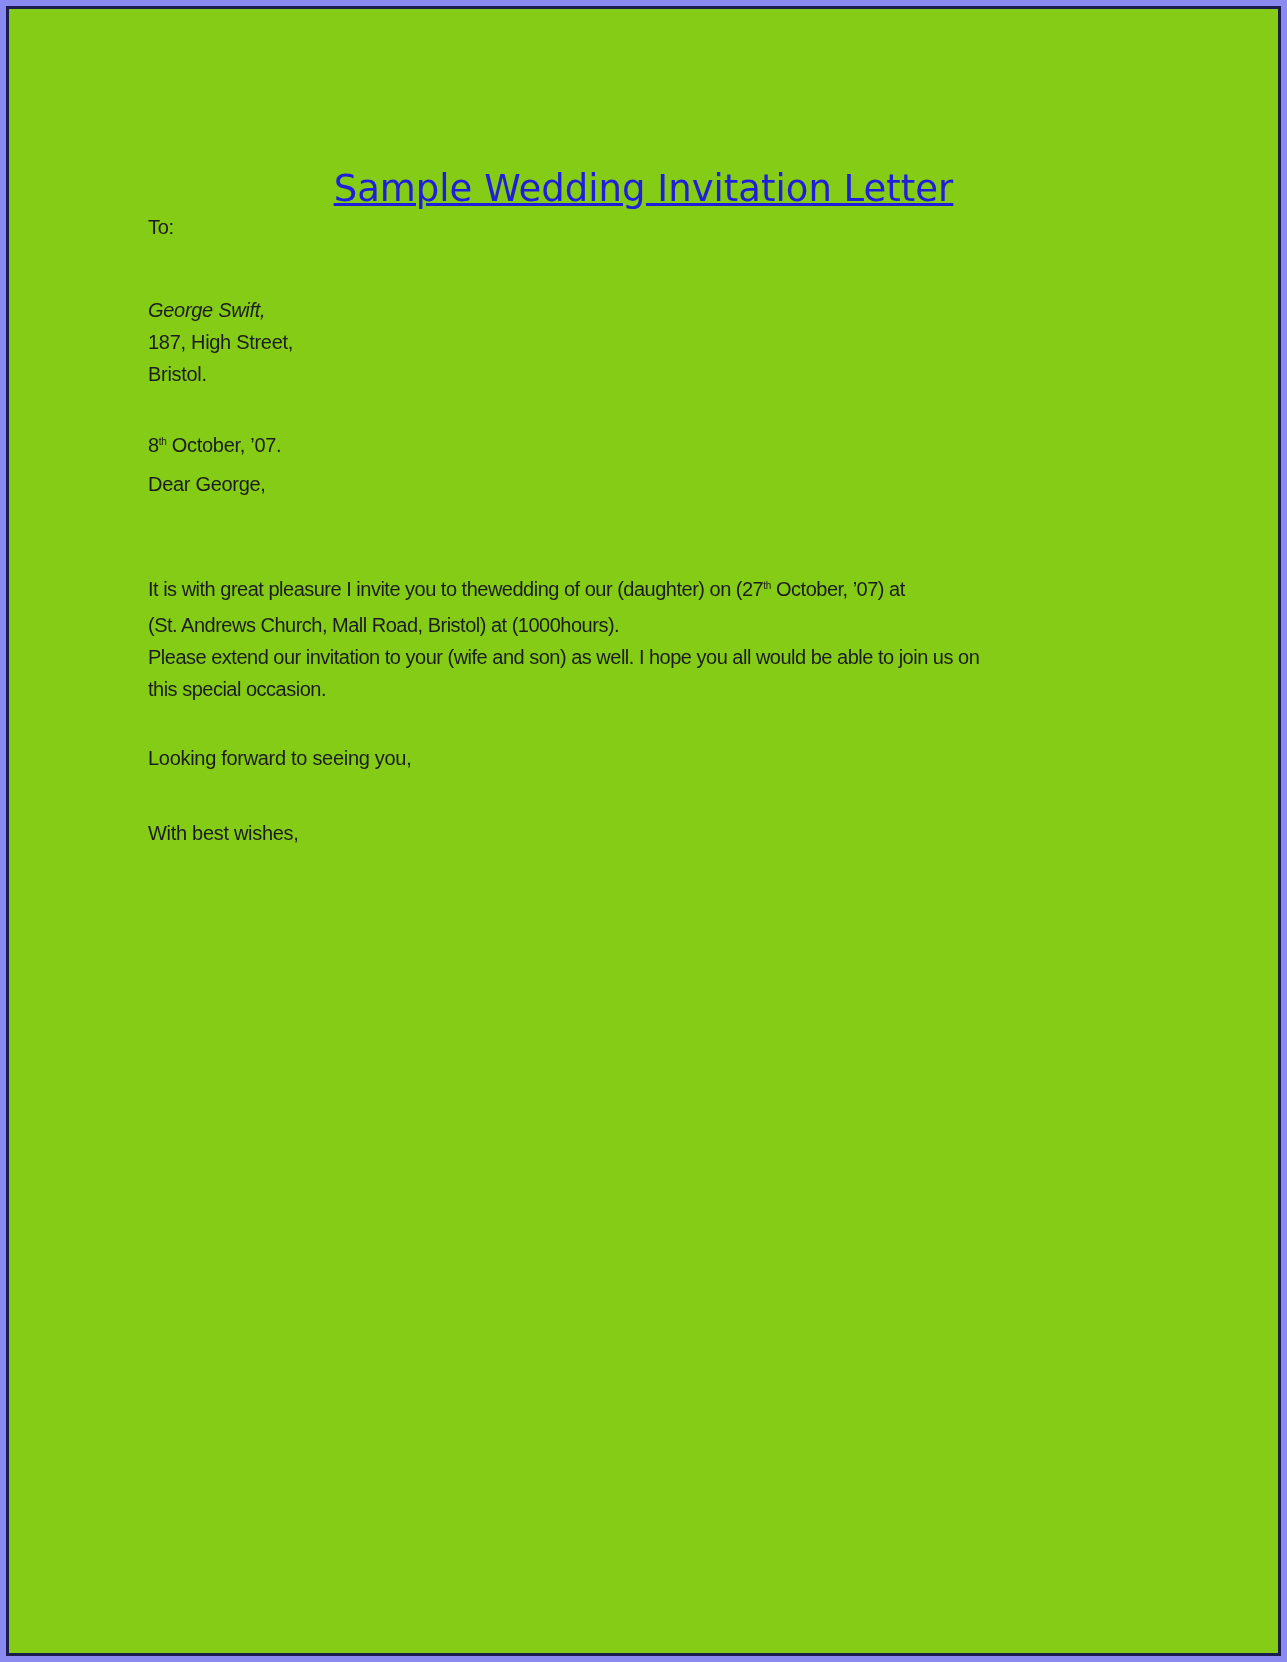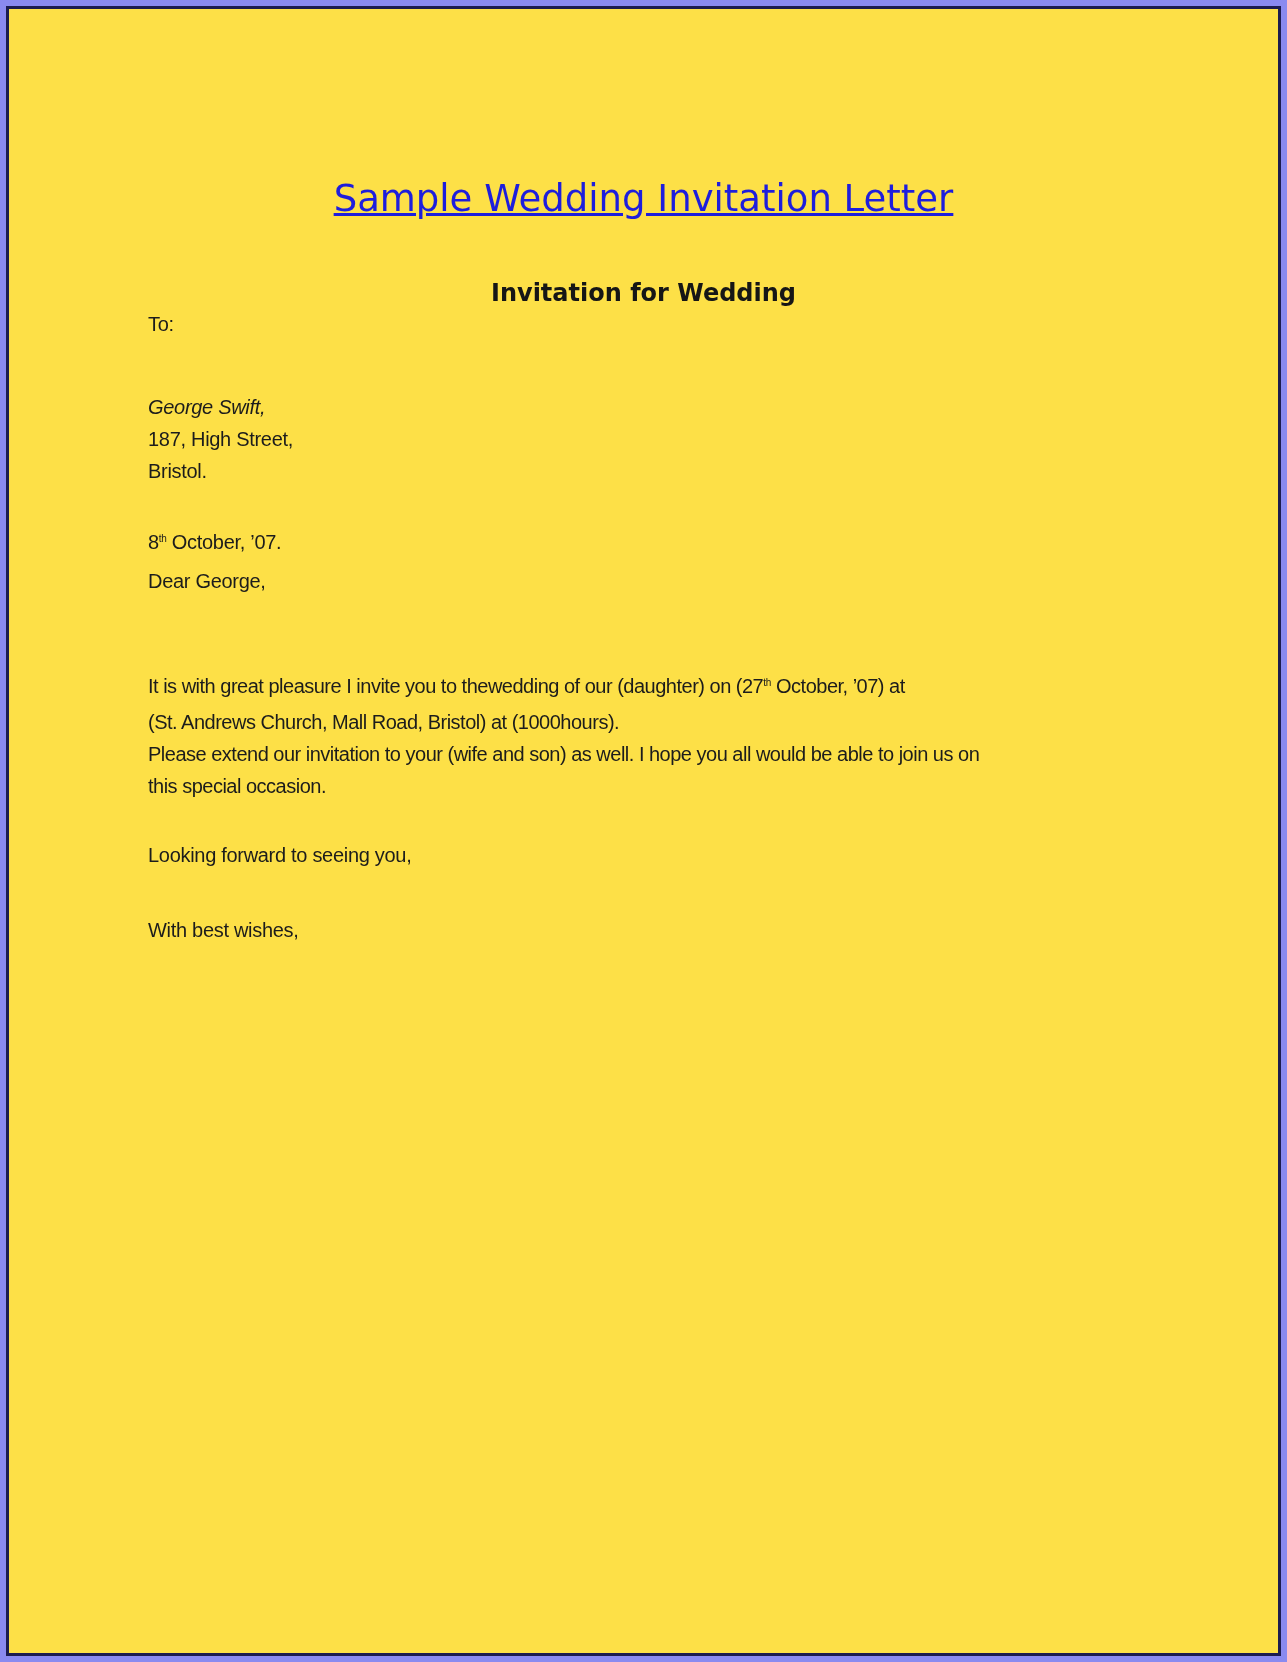--- a/index.html
+++ b/index.html
@@ -7,22 +7,22 @@
     box-sizing:border-box;
     width:1287px;height:1662px;
     background:#ffffff;
     border:6px solid #8a8af0;
     position:relative;
   }
   .inner{
     box-sizing:border-box;
     width:100%;height:100%;
     border:3px solid #1c1c50;
-    background:#fde047;
-    padding:18px 139px;
+    background:#84cc16;
+    padding:8px 139px;
     overflow:hidden;
   }
   .title{
     display:block;
     margin-top:150px;
     text-align:center;
     font-family:"DejaVu Sans",sans-serif;
     font-size:37px;line-height:44px;font-weight:400;
     color:#1e1edc;
     text-decoration:underline;
@@ -60,21 +60,20 @@
   .mt-signature{margin-top:40px;}
 </style>
 </head>
 <body>
 
 <div class="page">
   <div class="inner">
 
     <a class="title">Sample Wedding Invitation Letter</a>
 
-    <div class="heading">Invitation for Wedding</div>
 
     <div class="line mt-to">To:</div>
 
     <div class="line mt-recipient">George Swift,</div>
 
     <div class="line multiline mt-address">187, High Street,
 Bristol.</div>
 
     <div class="line mt-date">
       <span>8</span><span class="sup">th</span><span> October, ’07.</span>

